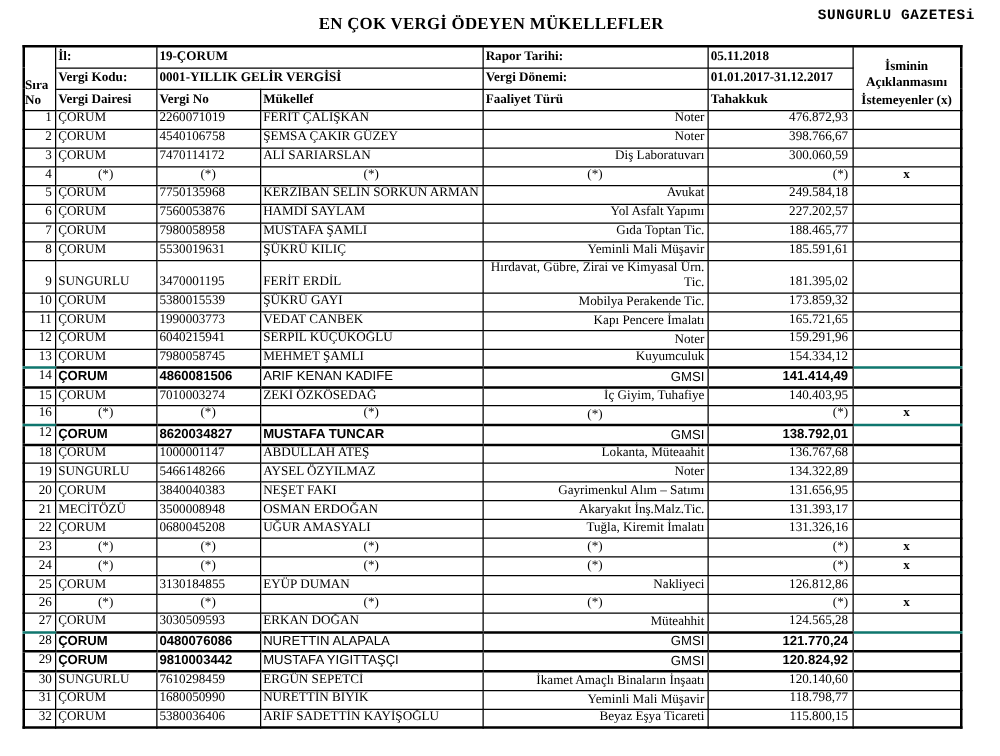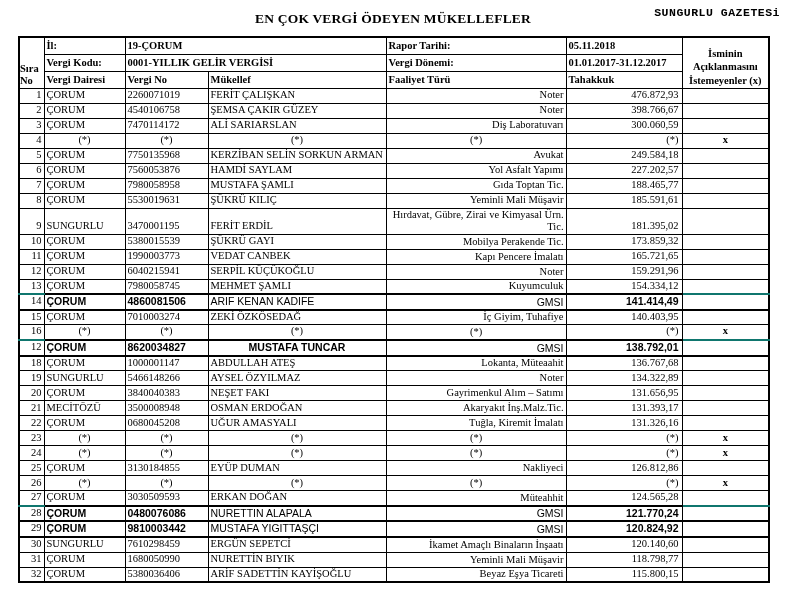--- a/index.html
+++ b/index.html
@@ -39,21 +39,21 @@
   td.c-faal { text-align:right; white-space:normal; line-height:1.15; }
   td.c-tah { text-align:right; padding-right:3px;margin-top:27px; }
   td.c-mark { text-align:center; font-weight:bold; }
   tr.star td.c-dairesi, tr.star td.c-vno, tr.star td.c-name, tr.star td.c-faal { text-align:center; }
   tr.hl td.c-dairesi, tr.hl td.c-vno, tr.hl td.c-name, tr.hl td.c-faal, tr.hl td.c-tah {
     font-family:"Liberation Sans", sans-serif; font-size:10.5px;
     border-top:2px solid #000; border-bottom:2px solid #000;
   }
   tr.hl td { border-top:2px solid #0f766e; border-bottom:2px solid #000; }
   tr.hl td.c-dairesi, tr.hl td.c-vno, tr.hl td.c-tah { font-weight:bold; }
-  tr.hlb td.c-name { font-weight:bold;text-align:center; }
+  tr.hlb td.c-name { font-weight:bold; }
 </style>
 </head>
 <body>
 
 <div class="masthead">SUNGURLU GAZETESi</div>
 <div class="doc-title">EN ÇOK VERGİ ÖDEYEN MÜKELLEFLER</div>
 
 <table class="tax">
   <colgroup>
     <col style="width:25px">

